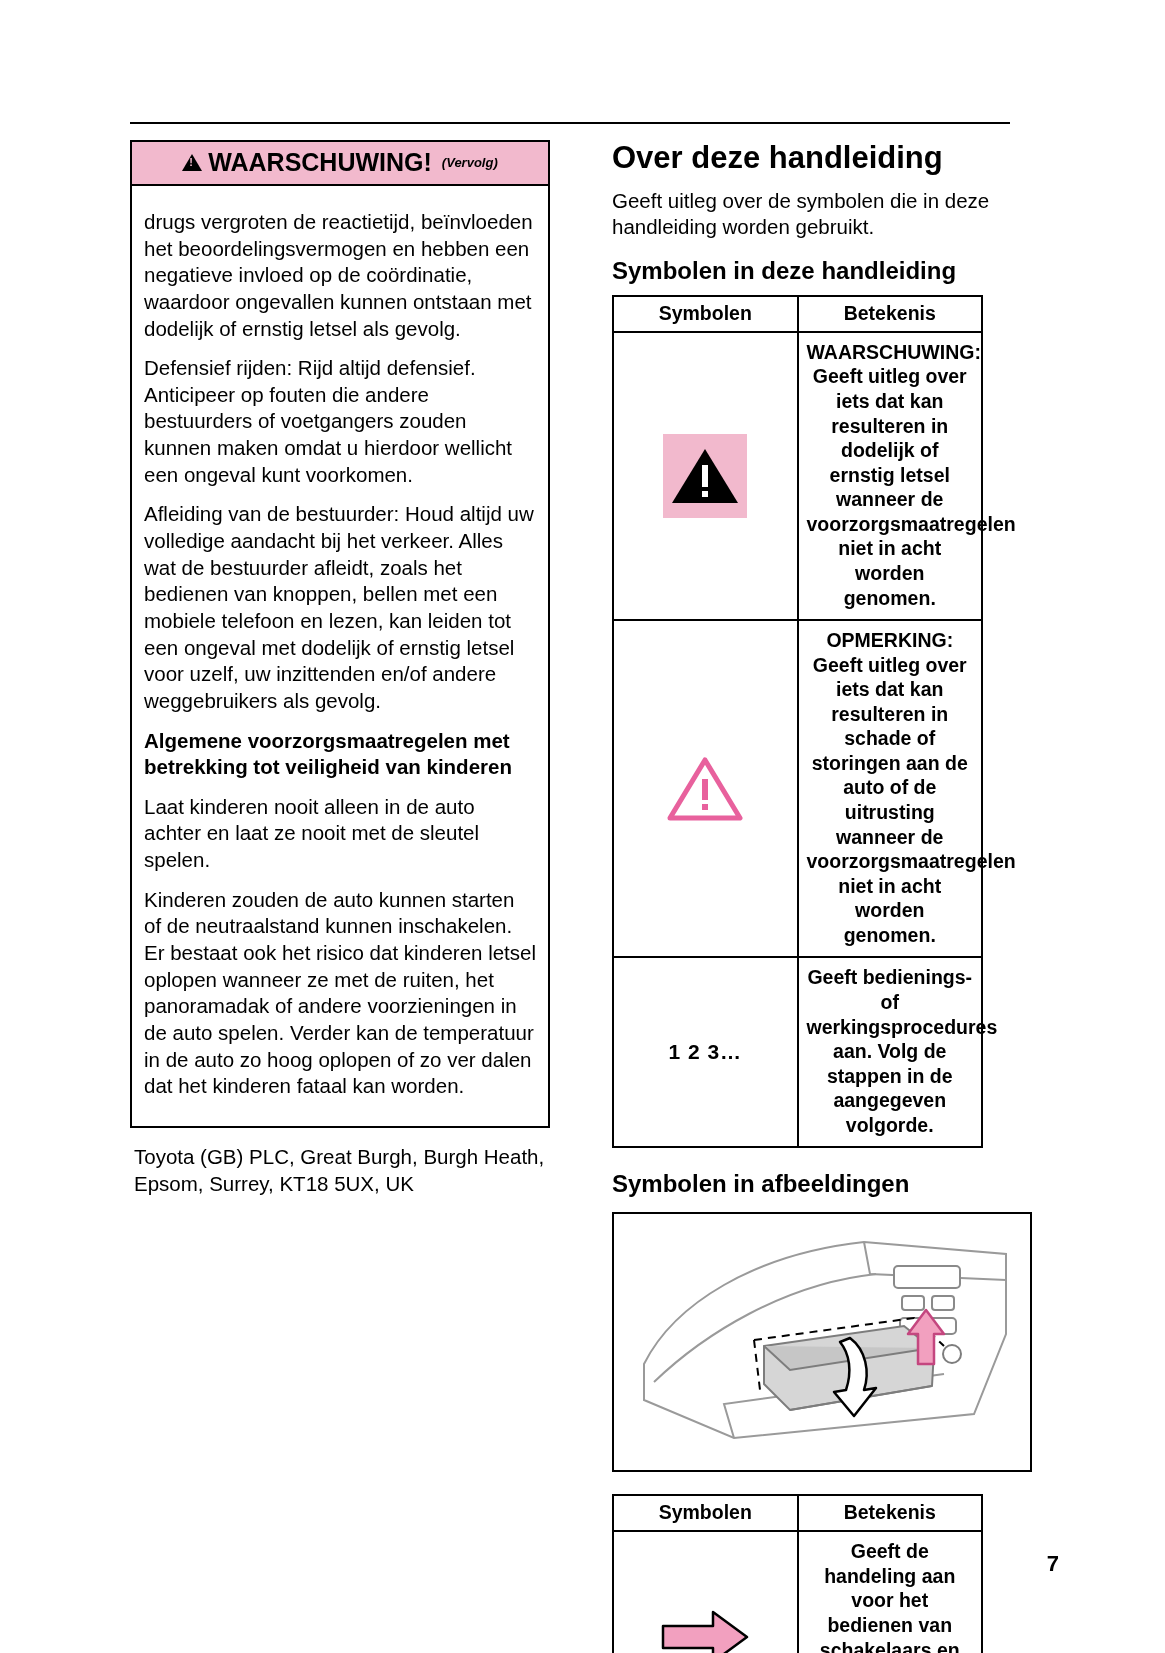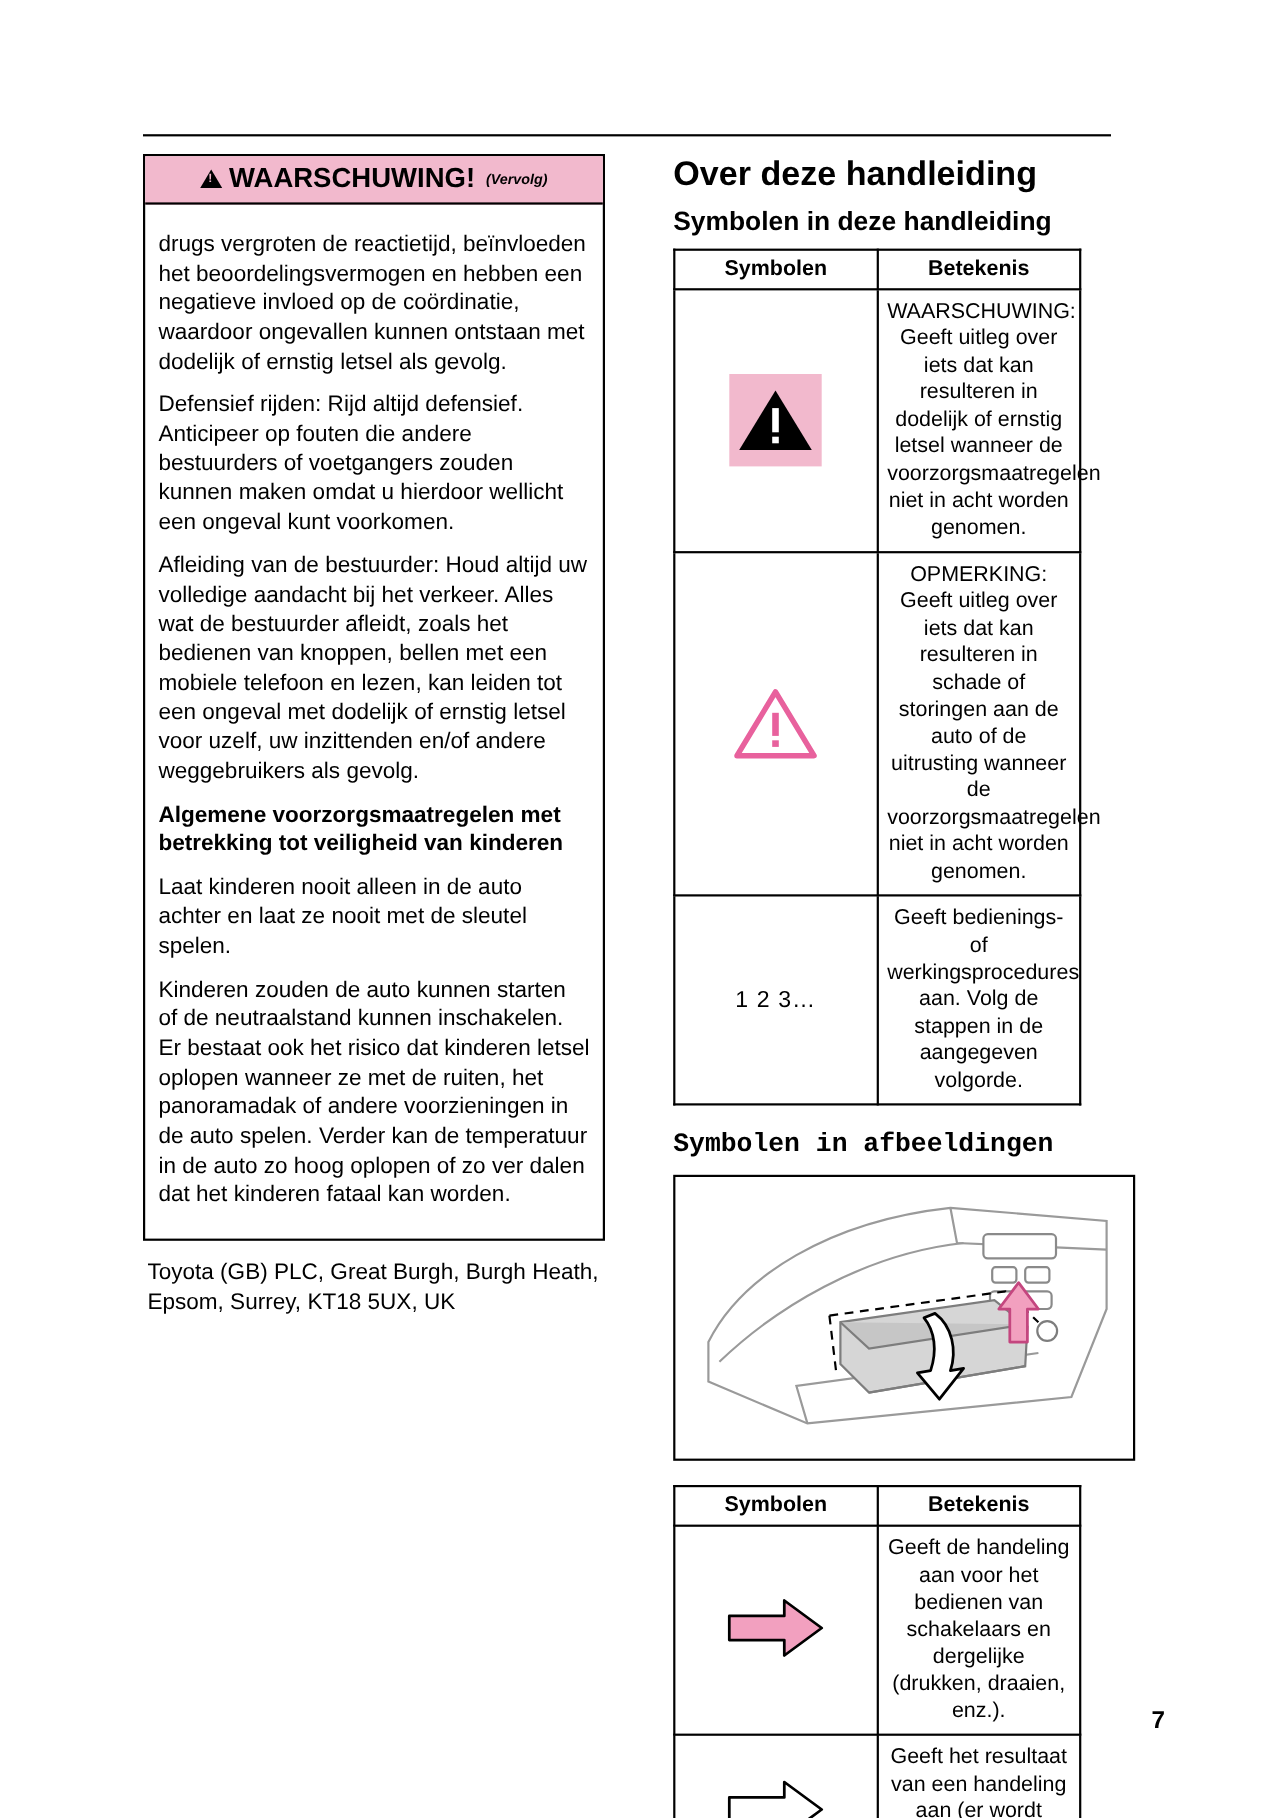--- a/index.html
+++ b/index.html
@@ -126,33 +126,33 @@
     margin: 0 0 16px 0;
   }
   h2.sub-title {
     font-size: 24px;
     font-weight: bold;
     margin: 0 0 10px 0;
   }
   h2.sub-title.spaced {
     margin-top: 22px;
     margin-bottom: 14px;
-    font-family: Liberation Mono, monospace;
   }
 
   table.sym {
     border-collapse: collapse;
     width: 371px;
     table-layout: fixed;
     padding-left: 24px;
   }
   table.sym th, table.sym td {
     border: 2px solid #000;
     vertical-align: middle;
     text-align: center;
+    font-weight: bold;
   }
   table.sym th {
     font-size: 19.5px;
     font-weight: bold;
     padding: 5px 0 6px 0;
   }
   table.sym td.desc {
     font-size: 19.5px;
     line-height: 1.26;
     padding: 7px 8px 9px 8px;
@@ -232,20 +232,21 @@
 
       <div class="addr">
         <p>Toyota (GB) PLC, Great Burgh, Burgh Heath, Epsom, Surrey, KT18 5UX, UK</p>
       </div>
 
     </div>
 
     <div class="col-right">
 
       <h1 class="section-title">Over deze handleiding</h1>
+      <p class="intro">Geeft uitleg over de symbolen die in deze handleiding worden gebruikt.</p>
       <h2 class="sub-title">Symbolen in deze handleiding</h2>
 
       <table class="sym">
         <tbody>
             <tr>
           <th>Symbolen</th>
           <th>Betekenis</th>
         </tr>
         <tr>
           <td class="symcell">

